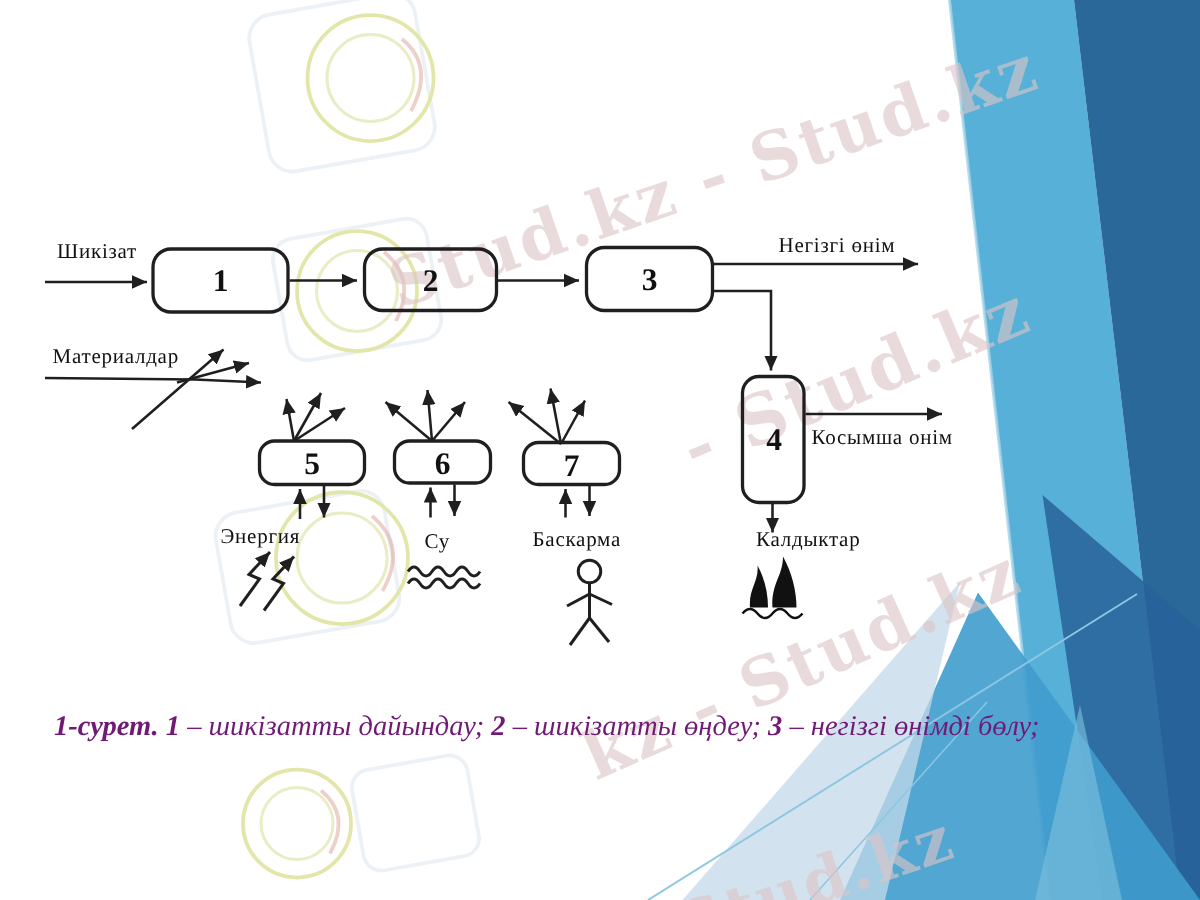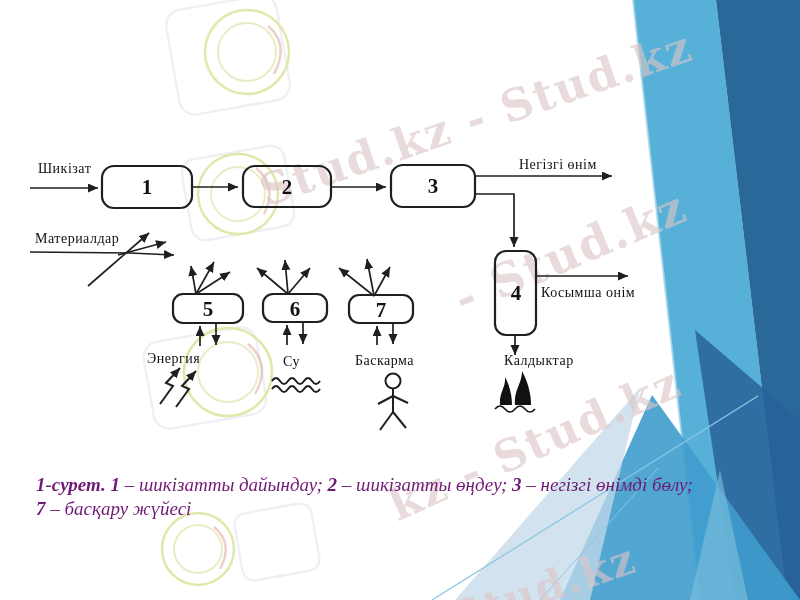--- a/index.html
+++ b/index.html
@@ -177,16 +177,15 @@
     <span class="dlabel" style="left:541px;top:285px;">Косымша онім</span>
     <span class="dlabel" style="left:474px;top:353px;margin-left:30px;">Калдыктар</span>
     <span class="dlabel" style="left:147px;top:351px;">Энергия</span>
     <span class="dlabel" style="left:283px;top:354px;">Су</span>
     <span class="dlabel" style="left:355px;top:353px;">Баскарма</span>
   </div>
 
 
   <div class="caption">
     <div><span class="seg-b">1-сурет. 1</span><span> – шикізатты дайындау; </span><span class="seg-b">2</span><span> – шикізатты өңдеу; </span><span class="seg-b">3</span><span> – негізгі өнімді бөлу;</span></div>
-    <div><span class="seg-b">7</span><span> – басқару жүйесі</span></div>
   </div>
 
 </div>
 
 </body></html>

